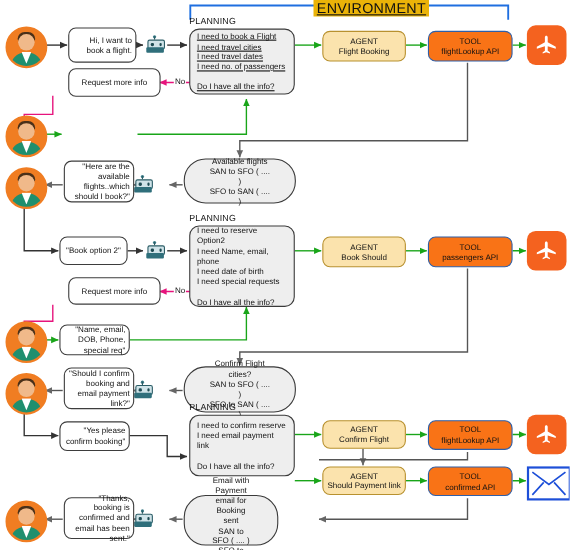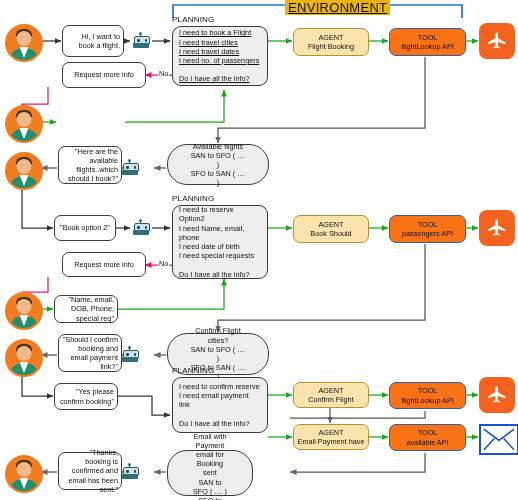--- a/index.html
+++ b/index.html
@@ -438,26 +438,26 @@
   </div>
 
   <div class="plane-tile" style="left:479px; top:377px;">
     <svg width="22" height="22" viewBox="0 0 24 24">
       <path d="M21 15.5v-1.8l-8-4.6V4.4c0-.9-.6-1.6-1.4-1.6s-1.4.7-1.4 1.6v4.7l-8 4.6v1.8l8-2.4v4.6l-2.2 1.4v1.3L11.6 19l3.6 1.4v-1.3L13 17.7v-4.6l8 2.4z" fill="#ffffff"></path>
     </svg>
   </div>
 
   <div class="node agent" style="left:293px; top:424px; width:76px; height:26px; flex-direction:column;">
     <span class="ttl">AGENT</span>
-    <span class="ttl">Email Payment have</span>
+    <span class="ttl">Should Payment link</span>
   </div>
 
   <div class="node tool" style="left:389px; top:424px; width:77px; height:27px; flex-direction:column;">
     <span class="ttl">TOOL</span>
-    <span class="ttl">available API</span>
+    <span class="ttl">confirmed API</span>
   </div>
 
   <div class="mail-tile" style="left:479px; top:424px;">
     <svg width="32" height="23" viewBox="0 0 34 24">
       <path d="M1 1 L17 13 L33 1" fill="none" stroke="#1d4fd8" stroke-width="1.6"></path>
       <path d="M1 23 L12 11 M33 23 L22 11" fill="none" stroke="#1d4fd8" stroke-width="1.6"></path>
     </svg>
   </div>
 
   <div class="node state" style="left:167px; top:450px; width:86px; height:46px; white-space:pre-line;">Email with Payment email for Booking sent

